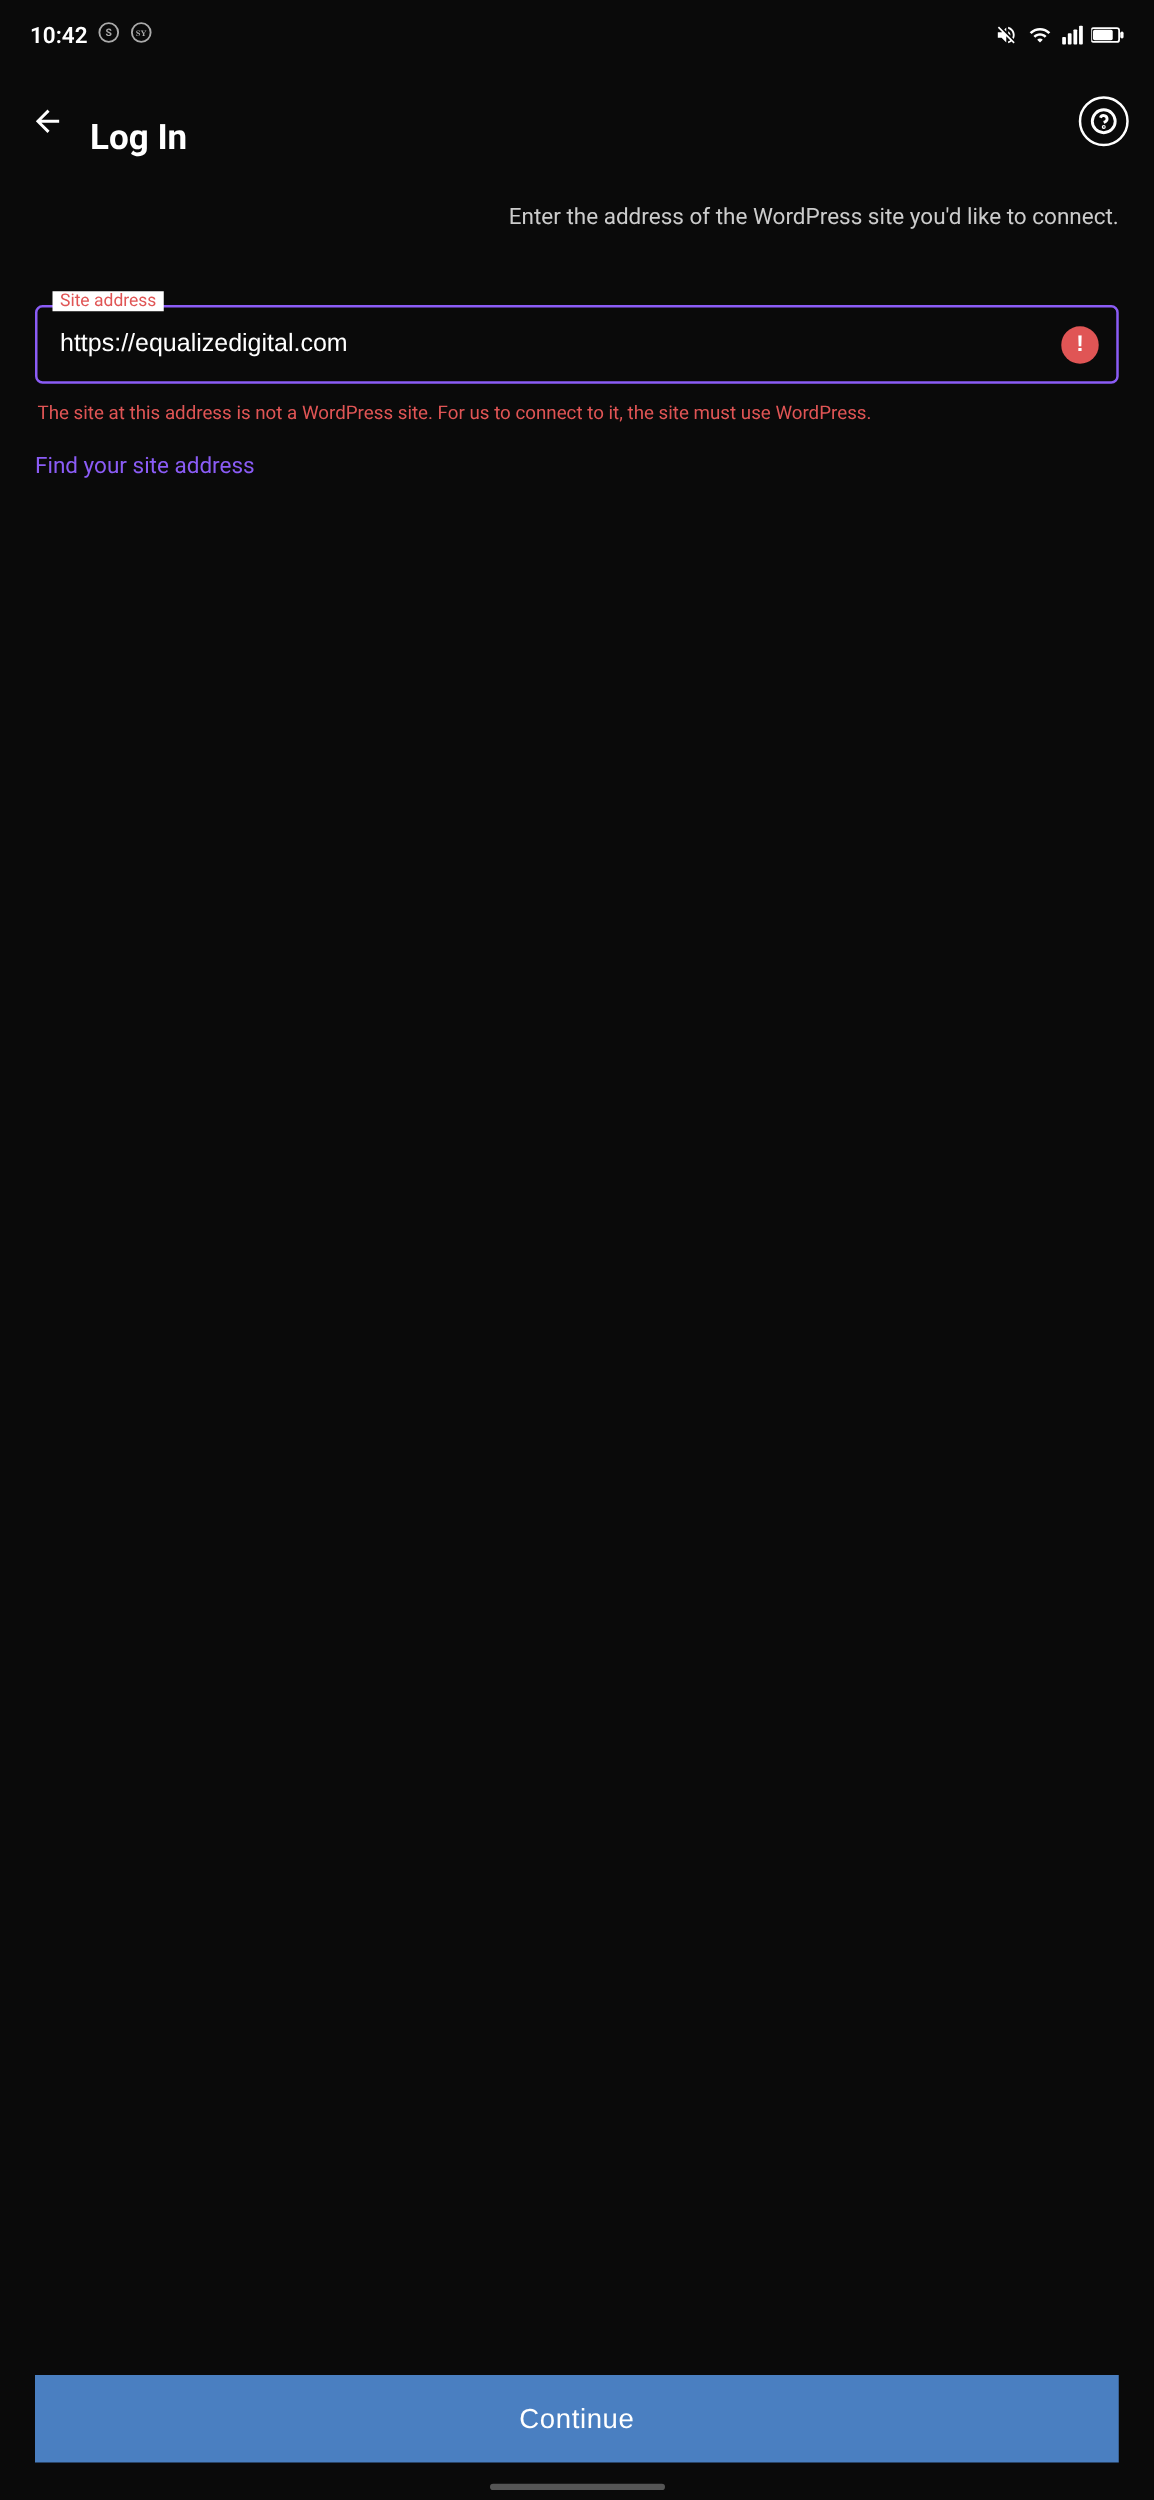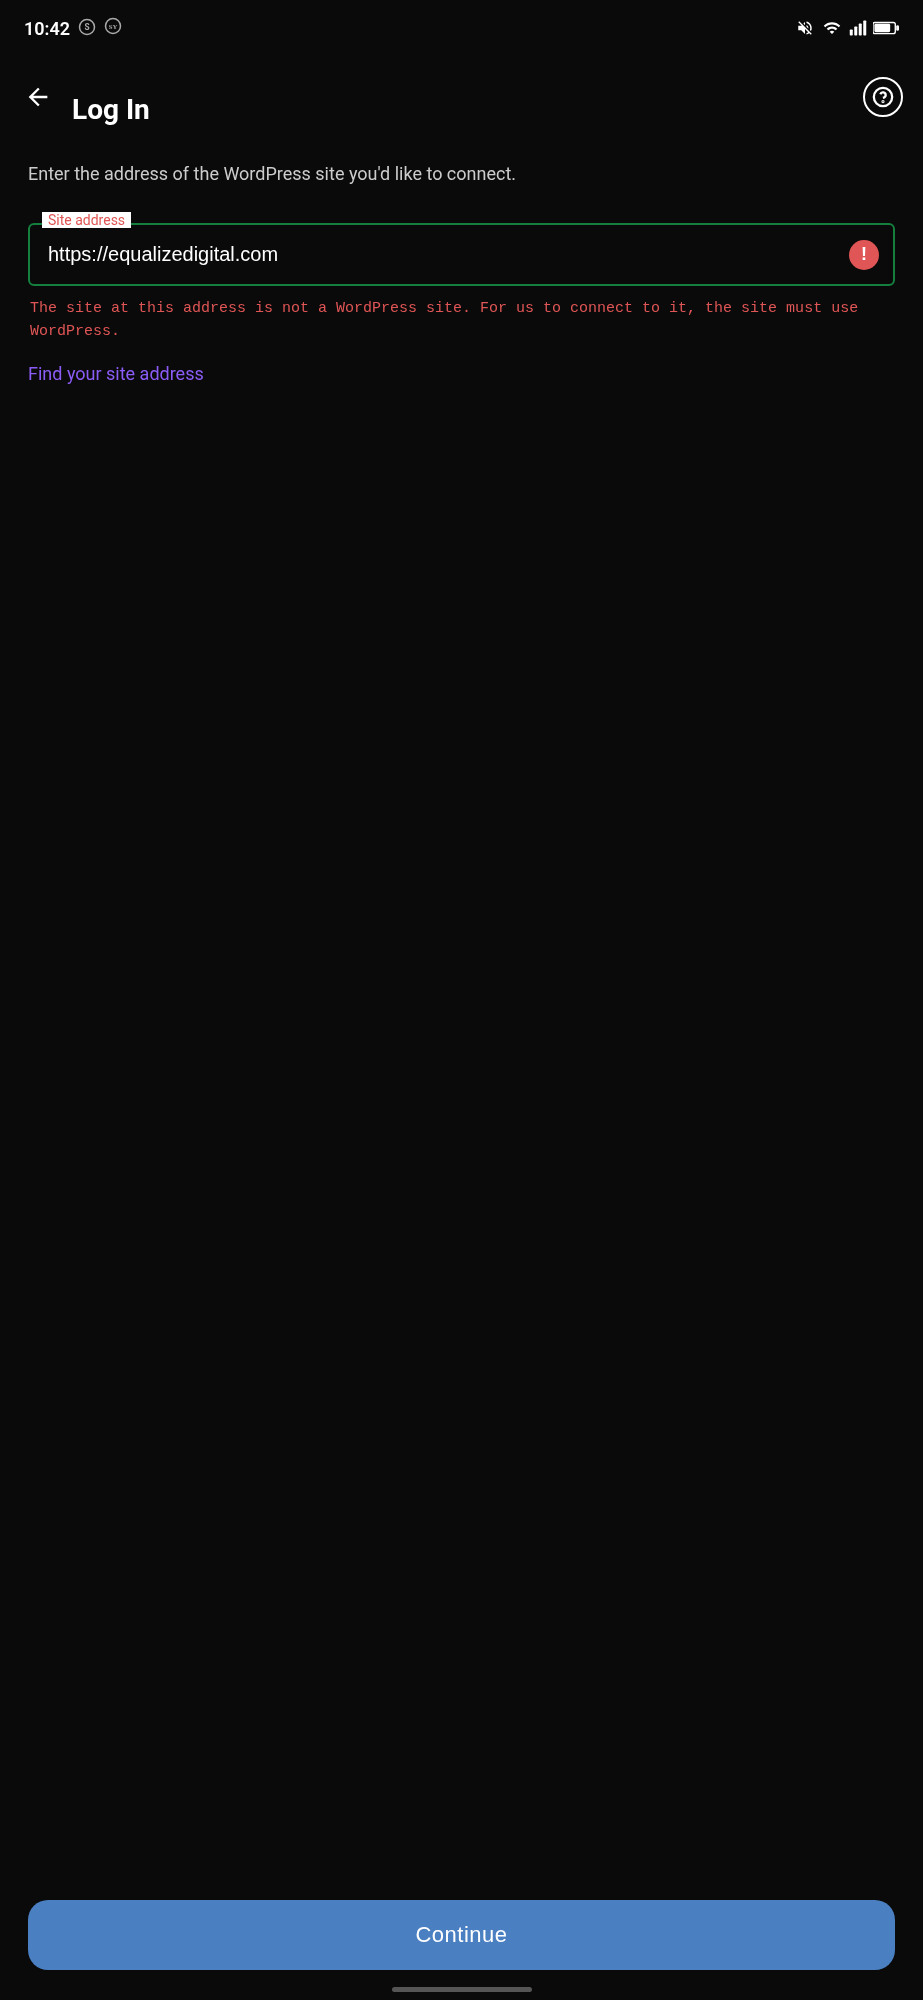--- a/index.html
+++ b/index.html
@@ -88,21 +88,22 @@
 
     
     .main-content {
       padding: 10px 28px 0 28px;
     }
 
     .description-text {
       font-size: 18px;
       color: #cccccc;
       line-height: 1.5;
-      margin-bottom: 36px;
+      margin-bottom: 57px;
+      text-align: right;
     }
 
     
     .input-wrapper {
       position: relative;
       margin-bottom: 12px;
     }
 
     .input-label {
       position: absolute;
@@ -111,21 +112,21 @@
       background-color: #ffffff;
       padding: 0 6px;
       font-size: 14px;
       color: #e05555;
       z-index: 1;
     }
 
     .site-input {
       width: 100%;
       background-color: transparent;
-      border: 2px solid #15803d;
+      border: 2px solid #8b5cf6;
       border-radius: 6px;
       color: #ffffff;
       font-size: 20px;
       padding: 18px 56px 18px 18px;
       outline: none;
     }
 
     .site-input::placeholder {
       color: #888888;
     }
@@ -155,21 +156,20 @@
       font-size: 18px;
       font-weight: 700;
     }
 
     .error-message {
       color: #e05555;
       font-size: 15px;
       line-height: 1.5;
       margin-bottom: 20px;
       padding: 0 2px;
-      font-family: Liberation Mono, monospace;
     }
 
     .find-address-link {
       color: #8b5cf6;
       font-size: 18px;
       text-decoration: none;
       cursor: pointer;
       display: inline-block;
     }
 
@@ -178,21 +178,21 @@
       position: absolute;
       bottom: 30px;
       left: 28px;
       right: 28px;
     }
 
     .continue-btn {
       width: 100%;
       background-color: #4a7fc1;
       border: none;
-      border-radius: 20px;
+      border-radius: 0;
       color: #ffffff;
       font-size: 22px;
       font-weight: 500;
       padding: 22px;
       cursor: pointer;
       letter-spacing: 0.5px;
     }
 
     
     .home-indicator {

